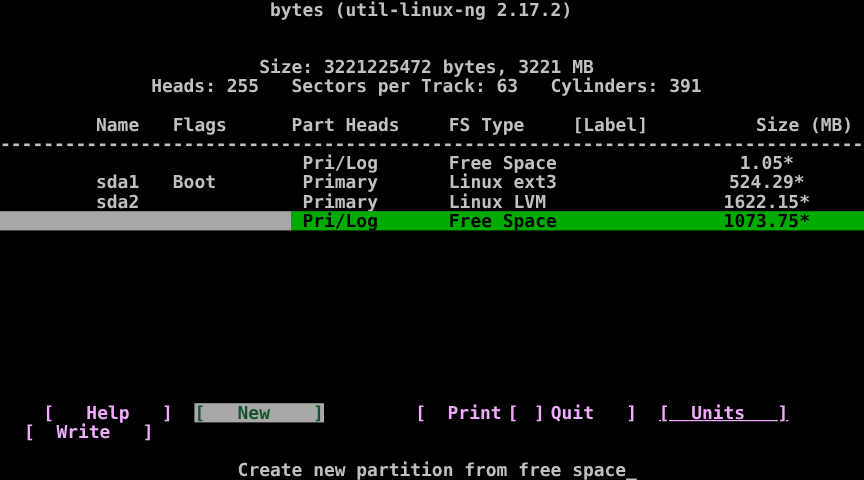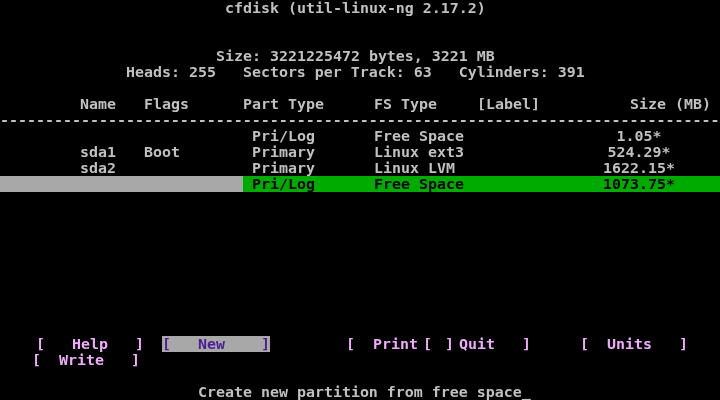--- a/index.html
+++ b/index.html
@@ -51,43 +51,43 @@
   }
   .sel-text { color:#000000; }
   .btn {
     position:absolute; top:0;
     height:16px;
     white-space:pre;
     color:#f0abfc;
   }
   .btn.selected {
     background:#A8A8A8;
-    color:#4c1d95;
+    color:#14532d;
   }
   .b-help  { left:36px;  }
   .b-new   { left:162px; }
   .b-print { left:302px;margin-left:44px; }
   .b-quit  { left:423px; }
-  .b-units { left:580px; }
-  .b-write { left:32px;text-align:center;  }
+  .b-units { left:549px;text-decoration:underline; }
+  .b-write { left:20px;text-align:center;  }
   .c-status { left:198px; }
 </style>
 </head>
 <body>
 
 <div class="screen">
 
-  <span class="cell c-title" style="top:0px">cfdisk (util-linux-ng 2.17.2)</span>
+  <span class="cell c-title" style="top:0px">bytes (util-linux-ng 2.17.2)</span>
   <span class="cell c-size" style="top:48px">Size: 3221225472 bytes, 3221 MB</span>
   <span class="cell c-geom" style="top:64px">Heads: 255   Sectors per Track: 63   Cylinders: 391</span>
 
   <div class="row" style="top:96px">
     <span class="cell c-name">Name</span>
     <span class="cell c-flags">Flags</span>
-    <span class="cell c-ptype-h">Part Type</span>
+    <span class="cell c-ptype-h">Part Heads</span>
     <span class="cell c-fstype">FS Type</span>
     <span class="cell c-label">[Label]</span>
     <span class="cell c-sizeh">Size (MB)</span>
   </div>
   <span class="cell c-sep" style="top:112px">--------------------------------------------------------------------------------</span>
 
   <div class="row" style="top:128px">
     <span class="cell c-ptype">Pri/Log</span>
     <span class="cell c-fstype">Free Space</span>
     <span class="cell c-sizev">1.05*</span>

